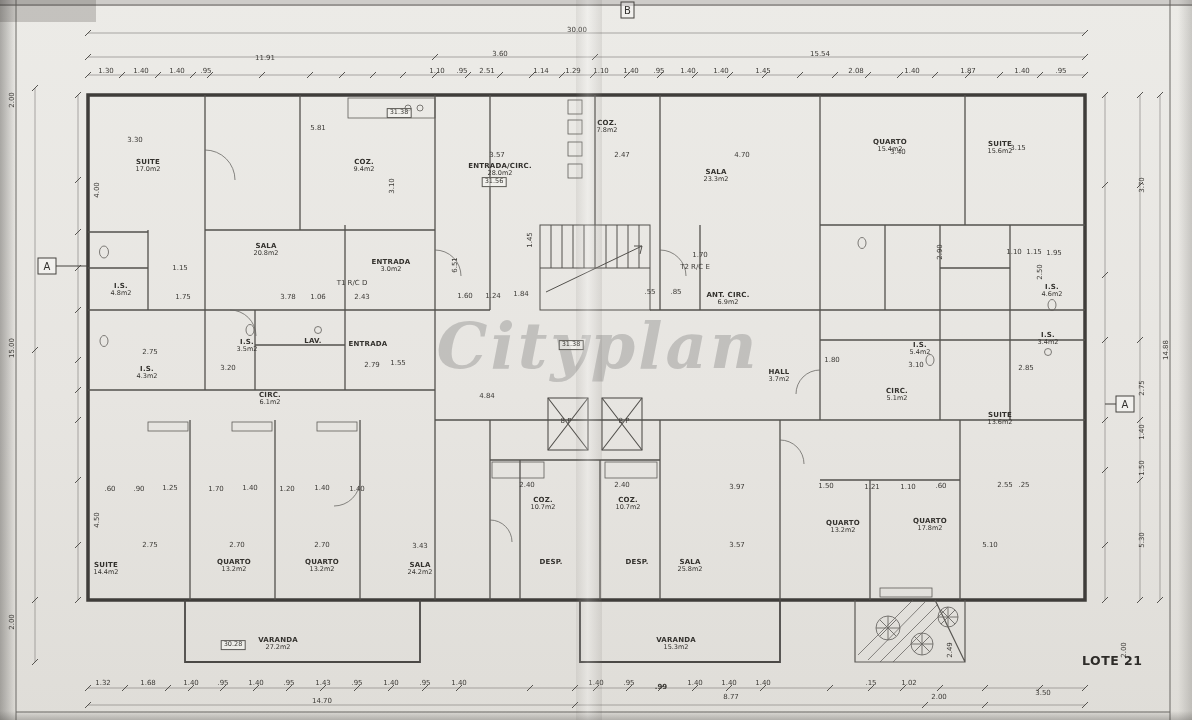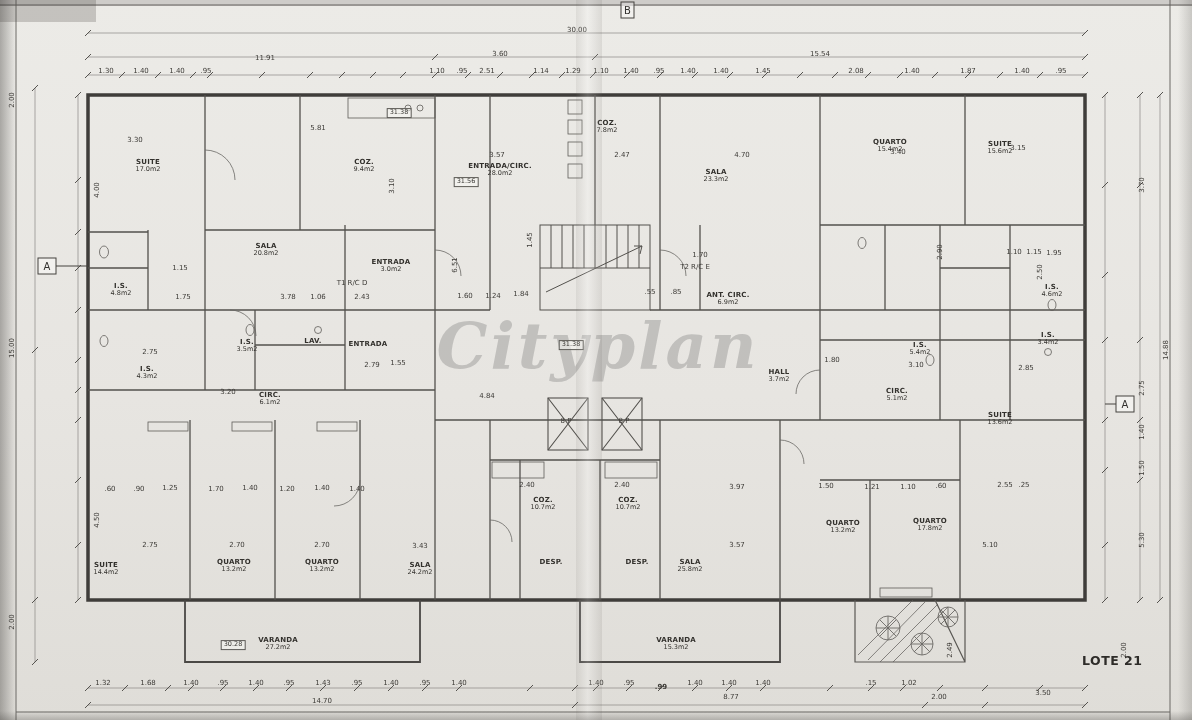--- a/index.html
+++ b/index.html
@@ -392,21 +392,21 @@
       <span class="dim" style="left: 362px; top: 297px;">2.43</span>
       <span class="dim" style="left: 180px; top: 268px;">1.15</span>
       <span class="dim vert" style="left: 940px; top: 252px;">2.90</span>
       <span class="dim" style="left: 1014px; top: 252px;">1.10</span>
       <span class="dim" style="left: 1034px; top: 252px;">1.15</span>
       <span class="dim" style="left: 1054px; top: 253px;">1.95</span>
       <span class="dim vert" style="left: 1040px; top: 272px;">2.50</span>
       <span class="dim" style="left: 832px; top: 360px;">1.80</span>
       <span class="dim" style="left: 916px; top: 365px;">3.10</span>
       <span class="dim" style="left: 1026px; top: 368px;">2.85</span>
-      <span class="dim" style="left: 228px; top: 368px; margin-top: 24px;">3.20</span>
+      <span class="dim" style="left: 228px; top: 368px;">3.20</span>
       <span class="dim" style="left: 150px; top: 352px;">2.75</span>
       <span class="dim" style="left: 372px; top: 365px;">2.79</span>
       <span class="dim" style="left: 398px; top: 363px;">1.55</span>
       <span class="dim" style="left: 487px; top: 396px;">4.84</span>
       <span class="dim" style="left: 527px; top: 485px;">2.40</span>
       <span class="dim" style="left: 622px; top: 485px;">2.40</span>
       <span class="dim" style="left: 737px; top: 487px;">3.97</span>
       <span class="dim" style="left: 826px; top: 486px;">1.50</span>
       <span class="dim" style="left: 872px; top: 487px;">1.21</span>
       <span class="dim" style="left: 908px; top: 487px;">1.10</span>
@@ -429,21 +429,21 @@
       <span class="dim" style="left: 990px; top: 545px;">5.10</span>
       <span class="dim" style="left: 352px; top: 283px;">T1 R/C D</span>
       <span class="dim" style="left: 695px; top: 267px;">T2 R/C E</span>
       <span class="dim" style="left: 566px; top: 421px;">8 P</span>
       <span class="dim" style="left: 624px; top: 421px;">8 P</span>
     </div>
 
   <div class="layer">
 
   <span class="lvl" style="left: 399px; top: 113px;">31.38</span>
-      <span class="lvl" style="left: 466px; top: 182px;">31.56</span>
+      <span class="lvl" style="left: 494px; top: 182px;">31.56</span>
       <span class="lvl" style="left: 571px; top: 345px;">31.38</span>
       <span class="lvl" style="left: 233px; top: 645px;">30.28</span>
     </div>
 
   <div class="lot">LOTE 21</div>
 
   <div class="fold"></div>
   <div class="corner-tl"></div>
   <div class="edge-l"></div>
   <div class="edge-r"></div>

